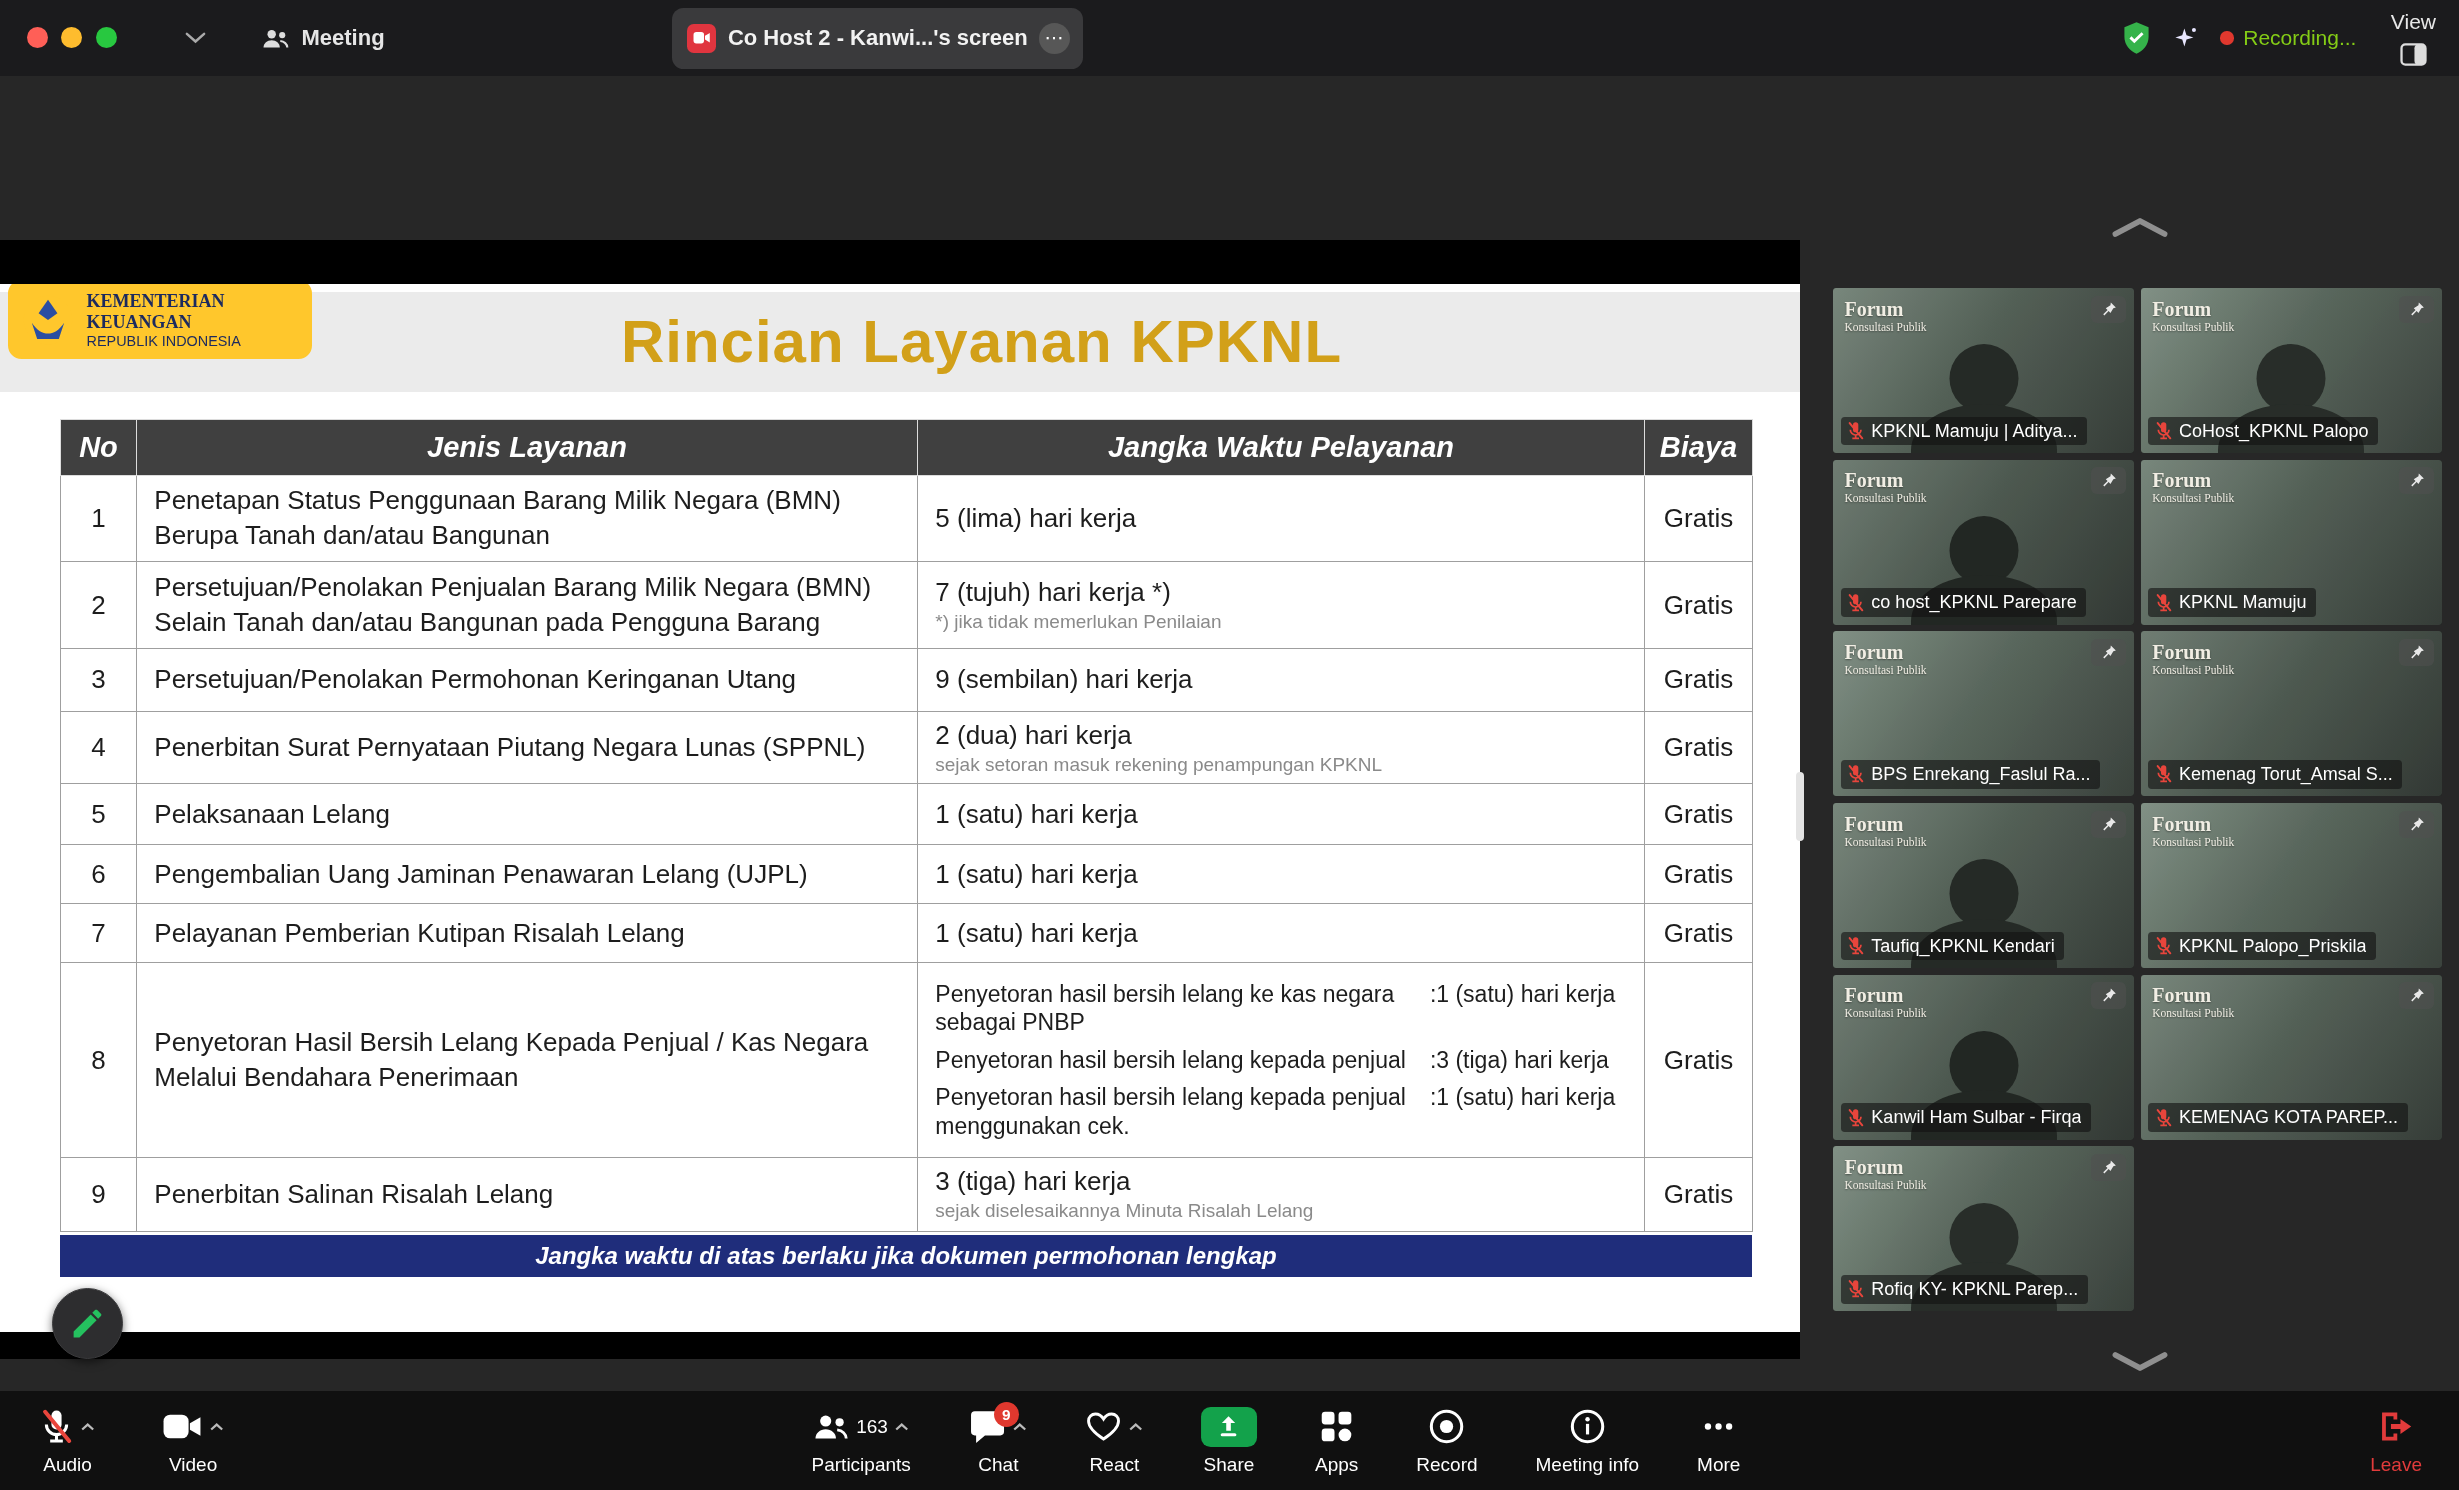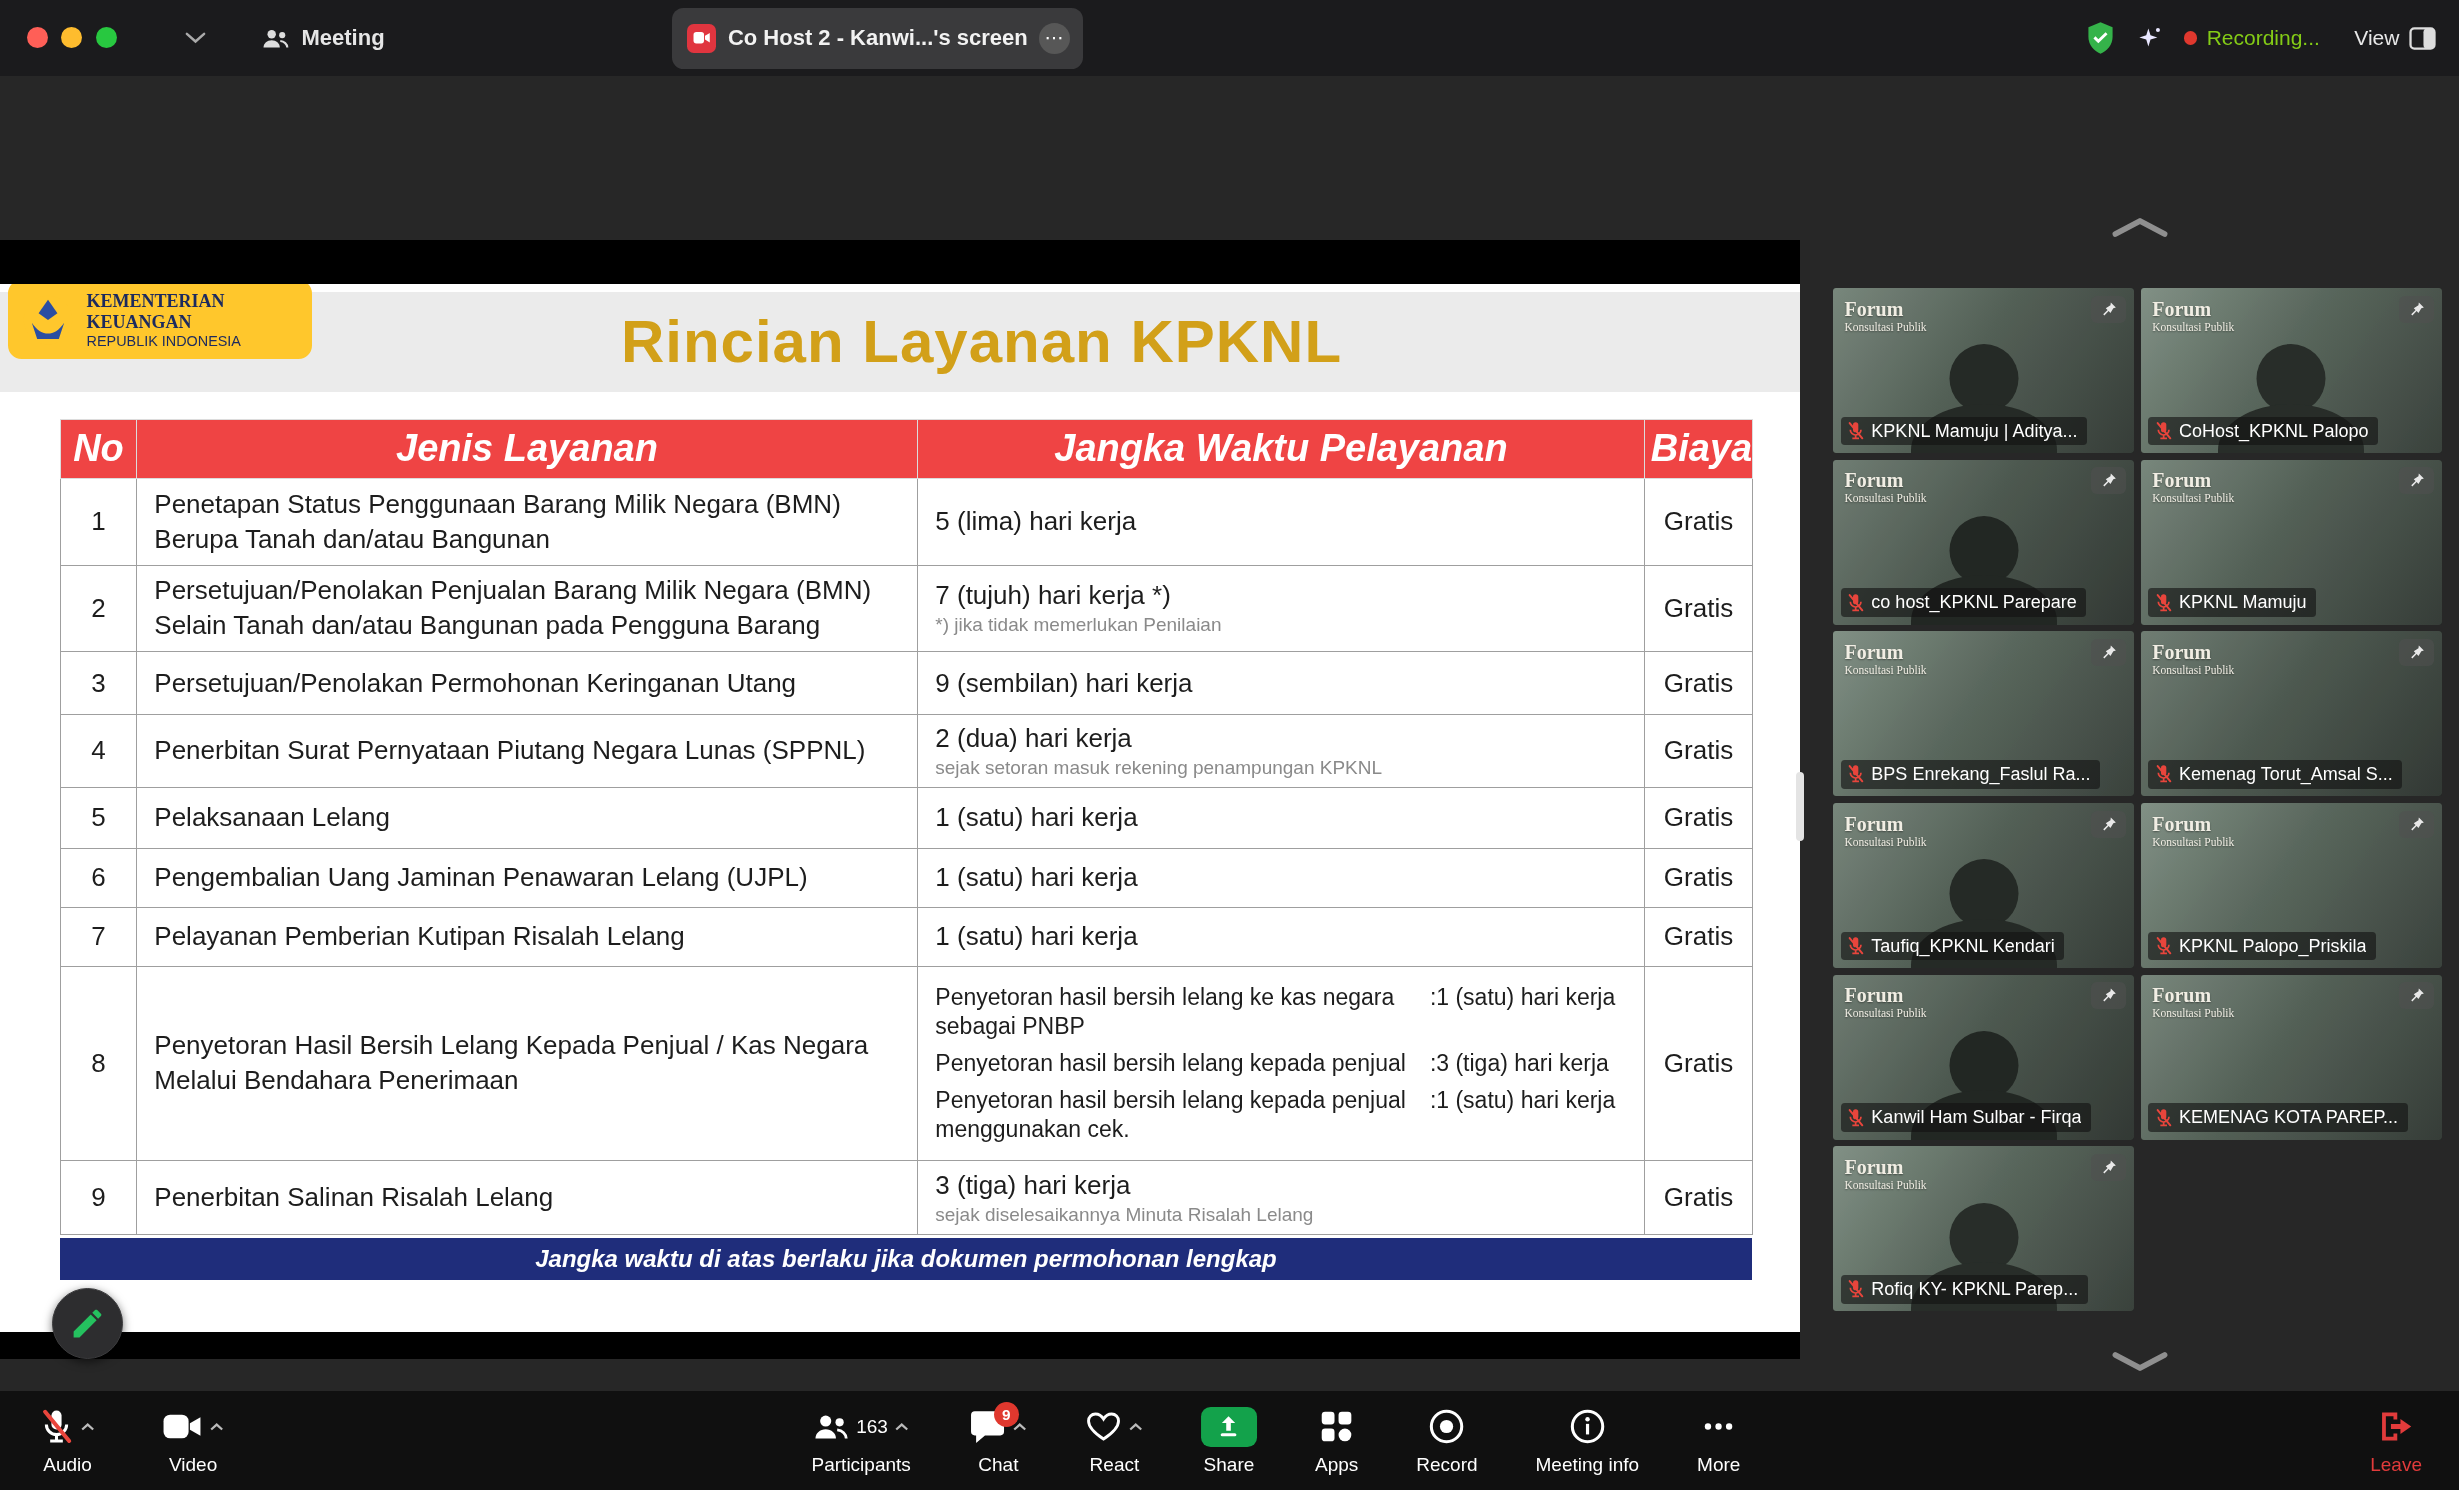--- a/index.html
+++ b/index.html
@@ -15,35 +15,35 @@
   .tb-chevron-down { position:absolute; left:184px; top:31px; }
   .meeting-tab { position:absolute; left:261px; top:17.3px; height:42px; display:flex; align-items:center; gap:11.5px; color:#e6e6e6; font-size:22px; font-weight:bold; }
   .active-tab { position:absolute; left:672px; top:7.7px; width:411px; height:61px; background:#3a3a3c; border-radius:11.5px; display:flex; align-items:center; padding:0 13.4px 0 15.4px; gap:11.5px; }
   .active-tab .tab-title { color:#f2f2f2; font-size:22px; font-weight:bold; white-space:nowrap; overflow:hidden; flex:1; }
   .tab-app-icon { width:29px; height:29px; border-radius:6.7px; background:#e0353f; display:flex; align-items:center; justify-content:center; flex:none; }
   .tab-more { width:31px; height:31px; border-radius:50%; background:#575757; color:#fff; font-size:19px; line-height:29px; text-align:center; flex:none; }
   .titlebar-right { position:absolute; right:23px; top:0; height:76px; display:flex; align-items:center; gap:21px; }
   .recording-wrap { display:flex; align-items:center; gap:9.6px; }
   .rec-dot { width:13.4px; height:13.4px; border-radius:50%; background:#e0382e; }
   .rec-label { color:#84cc16; font-size:21px; }
-  .view-wrap { display:flex; align-items:center; gap:9.6px; margin-left:13.4px; }
+  .view-wrap { display:flex; align-items:center; gap:9.6px; margin-left:13.4px;flex-direction:column; }
   .view-label { color:#e8e8e8; font-size:21px; }
 
   
   .share-screen { position:absolute; left:0; top:240px; width:1800px; height:1119px; background:#000; }
   .slide { position:absolute; left:0; top:44px; width:1800px; height:1048px; background:#fff; overflow:hidden; }
 
   .band { margin-top:7.7px; height:100px; width:100%; background:#ebebeb; position:relative; }
   .slide-title { line-height:100px; text-align:center; padding-left:163px; font-size:60px; font-weight:bold; color:#d2a019; letter-spacing:1px; }
   .logo-badge { position:absolute; left:7.7px; top:-11.5px; width:304px; height:79px; background:#ffc72c; border-radius:13.4px; display:flex; align-items:center; gap:11.5px; padding:0 13.4px; }
   .logo-text div:first-child { font-size:18px; font-weight:bold; color:#1c2a5e;font-family:Liberation Serif, serif; }
   .logo-text div:last-child { font-size:14.4px; color:#1c2a5e; }
 
   .svc-table { margin:27px 0 0 60px; width:1692px; border-collapse:collapse; table-layout:fixed; }
-  .svc-table th { background:#ef4444; color:#fff; font-style:italic; font-weight:bold; font-size:38px; height:56px; border:1px solid #dcdcdc; }
+  .svc-table th { background:#404040; color:#fff; font-style:italic; font-weight:bold; font-size:29px; height:56px; border:1px solid #dcdcdc; }
   .svc-table td { border:1px solid #9f9f9f; font-size:26px; color:#1d1d1d; padding:7.7px 17.3px; vertical-align:middle; }
   .col-no { width:76px; text-align:center; padding:7.7px 3.8px !important; }
   .col-service { width:781px; line-height:1.35; }
   .col-duration { width:727px; }
   .col-fee { width:108px; text-align:center; padding:7.7px 5.8px !important; }
   .dur-main { line-height:1.2; }
   .dur-note { font-size:19px; color:#8a8a8a; margin-top:2.9px; }
   .dur-item { display:flex; margin:8.6px 0; font-size:23px; line-height:1.25; }
   .dur-desc { flex:0 0 485px; }
   .dur-time { flex:1; padding-left:9.6px; }

